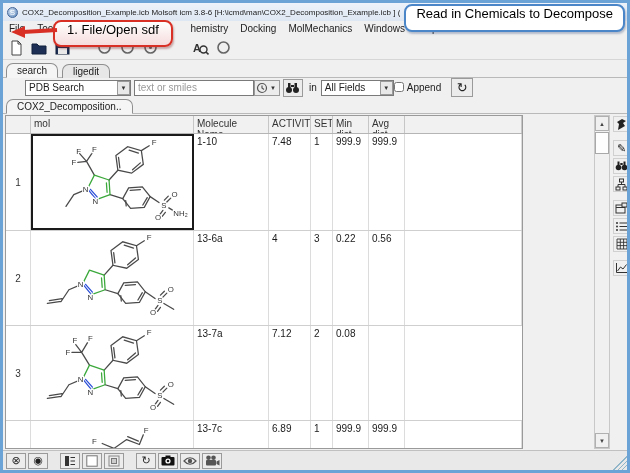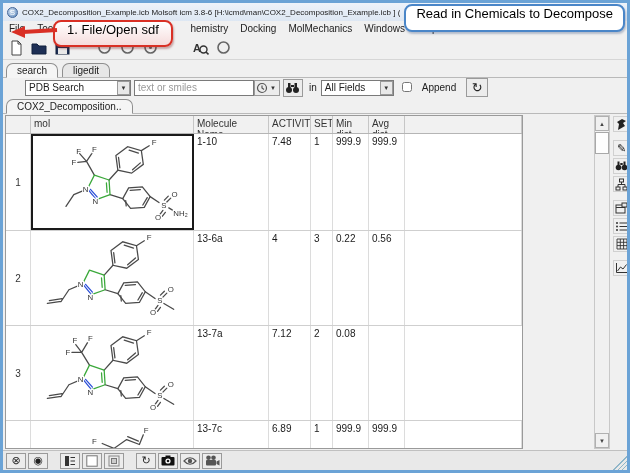--- a/index.html
+++ b/index.html
@@ -12,38 +12,38 @@
   
   .menubar{position:absolute;left:0;top:18px;right:0;height:15px;background:#f0f0f0;display:flex;align-items:center;font-size:10px;color:#222}
   .menubar .mi{padding:0 6px}
   .menubar .spacer{width:118px}
   
   .toolbar{position:absolute;left:0;top:33px;right:0;height:24px;background:#f0f0f0;display:flex;align-items:center;padding-left:3px;gap:3px;border-bottom:1px solid #d6d6d6}
   .tbtn{width:20px;height:19px;display:flex;align-items:center;justify-content:center;background:#f0f0f0}
   .tbtn svg{display:block}
   .tb-gap{width:16px}
   
-  .tabrow{position:absolute;left:0;right:0;height:17px;display:flex;align-items:center;padding-left:3px;border-bottom:1px solid #b9b9b9;background:#f0f0f0}
+  .tabrow{position:absolute;left:0;right:0;height:17px;display:flex;align-items:flex-end;padding-left:3px;border-bottom:1px solid #b9b9b9;background:#f0f0f0}
   .tabrow1{top:58px}
   .tabrow2{top:94px}
   .tab{font-size:10px;color:#222;border:1px solid #8f8f8f;border-bottom:none;border-radius:7px 7px 0 0;padding:1px 10px 1px;margin-right:4px;background:#e7e7e7;position:relative;top:1px}
   .tab.active{background:#f5f5f5;border-bottom:1px solid #f5f5f5}
   
   .searchrow{position:absolute;left:0;top:75px;right:0;height:19px;background:#f0f0f0;display:flex;align-items:center;padding-left:22px;font-size:10px;color:#222}
   .combo{height:16px;background:#fff;border:1px solid #7a7a7a;display:flex;align-items:center;justify-content:space-between;padding-left:3px;font-size:10px}
   .combo .arr{width:13px;height:14px;background:#e8e8e8;border:1px solid #9a9a9a;font-size:6px;display:flex;align-items:center;justify-content:center;color:#333;margin-left:3px}
   .combo1{width:106px}
   .combo2{width:73px}
   .q-input{height:16px;width:120px;border:1px solid #7a7a7a;font-size:10px;padding:0 3px;margin-left:3px;font-family:"Liberation Sans",sans-serif}
   .q-input::placeholder{color:#999}
   .mini{height:16px;display:flex;align-items:center;border:1px solid #9a9a9a;background:#ececec;padding:0 1px}
   .mini .arr{font-size:6px;color:#333;padding:0 2px}
   .sbtn{width:20px;height:18px;border:1px solid #9a9a9a;background:#ececec;display:flex;align-items:center;justify-content:center;margin-left:3px}
   .inlabel{padding:0 4px 0 6px}
-  .appendwrap{display:flex;align-items:flex-start;gap:10px;margin-left:8px}
+  .appendwrap{display:flex;align-items:flex-start;gap:3px;}
   .appendwrap input{width:10px;height:10px}
   .refreshbtn{width:22px;height:19px;border:1px solid #9a9a9a;background:#ececec;margin-left:10px;display:flex;align-items:center;justify-content:center;font-size:13px;color:#222}
   
   .main{position:absolute;left:0;top:111px;right:0;height:336px;background:#f0f0f0}
   .sheet{position:absolute;left:2px;top:1px;width:518px;height:334px;background:#fff;border:1px solid #9a9a9a;overflow:hidden;font-size:10px;color:#1a1a1a}
   .trow{display:grid;grid-template-columns:25px 163px 75px 42px 22px 36px 36px 1fr;}
   .trow > div{border-right:1px solid #dcdcdc;overflow:hidden;position:relative}
   .thead{height:18px;background:#f1f1f1;border-bottom:1px solid #b5b5b5;align-items:center}
   .thead > div{border-right:1px solid #c6c6c6;padding:2px 3px;color:#333;height:100%}
   .r1,.r4{height:97px;border-bottom:1px solid #cfcfcf}

